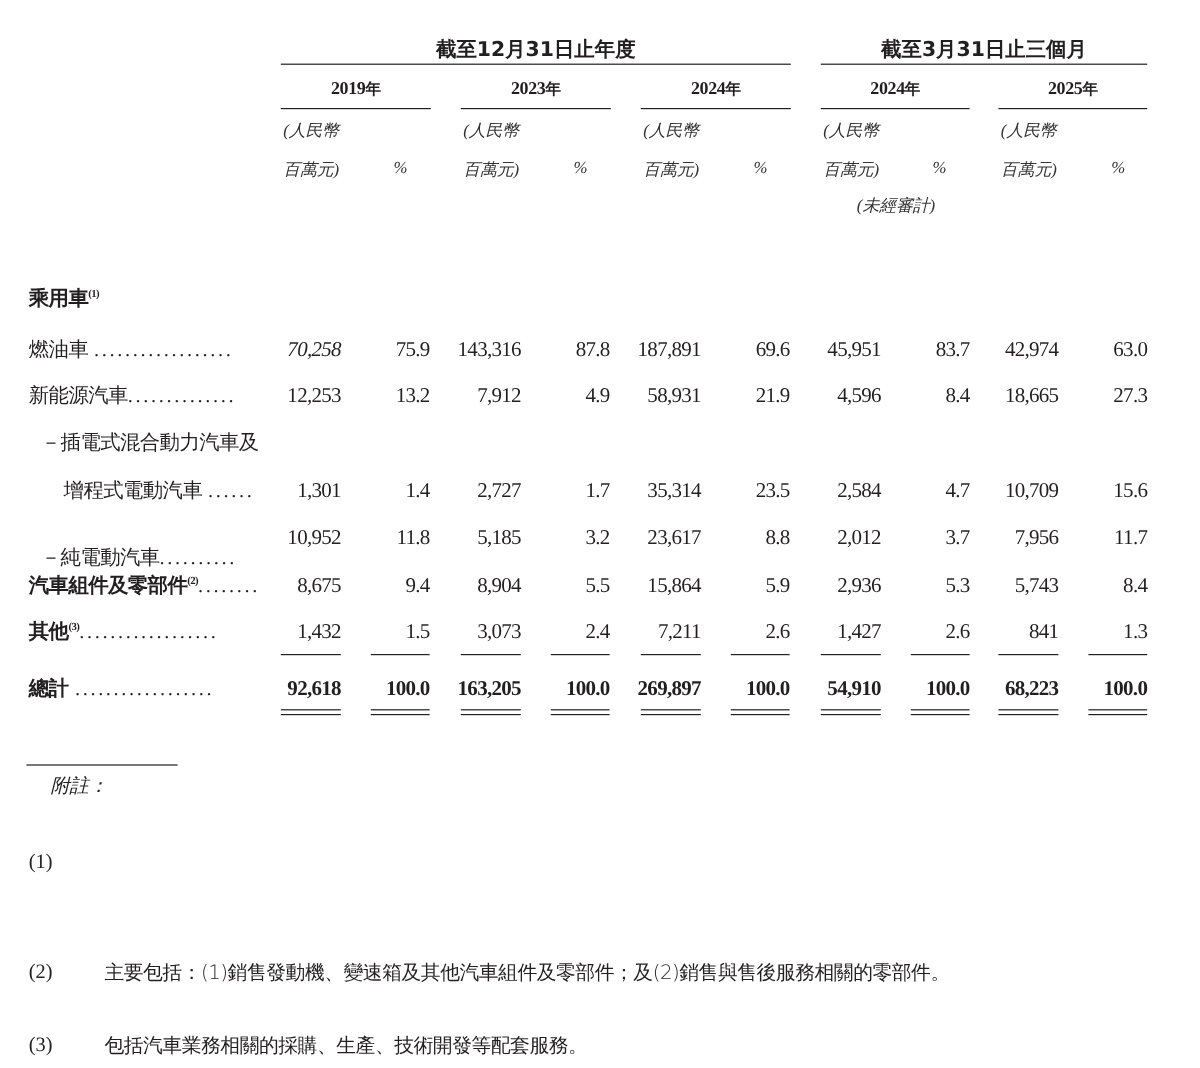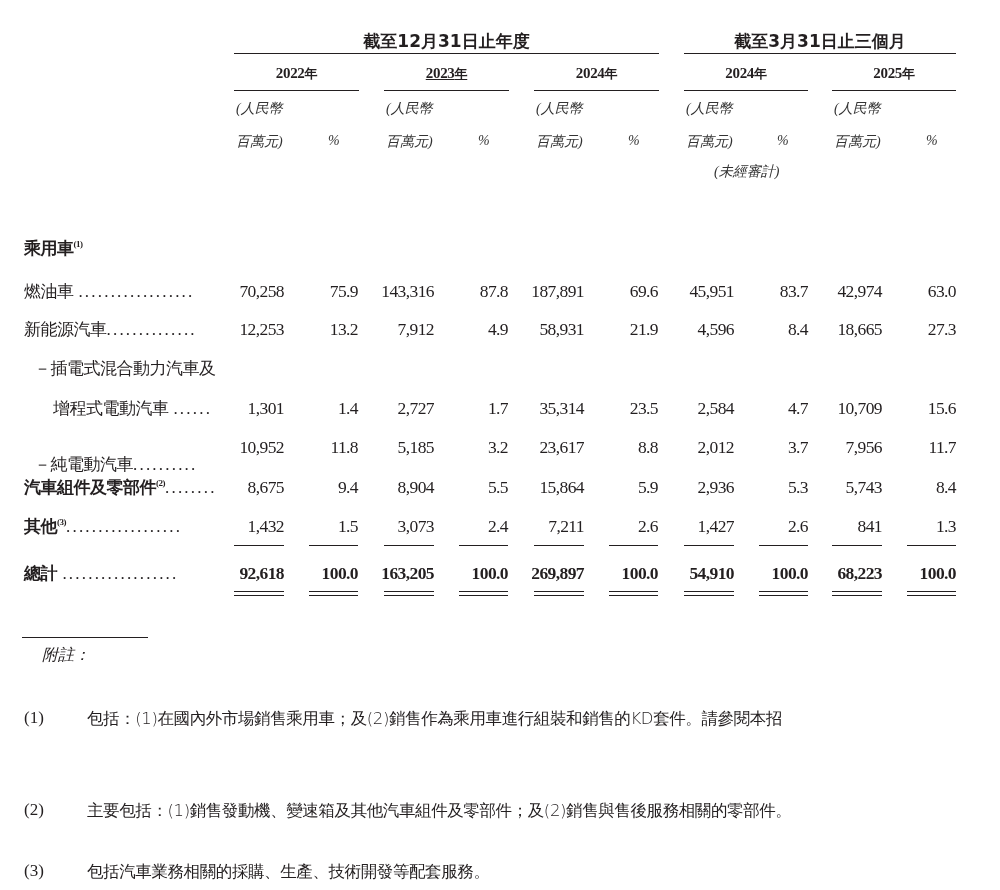--- a/index.html
+++ b/index.html
@@ -23,23 +23,23 @@
   .dbl { position:absolute; height:3px; border-top:1.2px solid #231f20; border-bottom:1.2px solid #231f20; }
 </style>
 </head>
 <body>
 
 <div class="abs grp-title" style="left:234px; top:30px; width:425px;">截至12月31日止年度</div>
 <div class="rule" style="left:234px; top:53px; width:425px;"></div>
 <div class="abs grp-title" style="left:684px; top:30px; width:272px;">截至3月31日止三個月</div>
 <div class="rule" style="left:684px; top:53px; width:272px;"></div>
 
-<div class="abs year" style="left:234px; top:65px; width:125px;"><span>2022</span><span class="cjk">年</span></div>
+<div class="abs year" style="left:234px; top:65px; width:125px;"><span>2019</span><span class="cjk">年</span></div>
 <div class="rule" style="left:234px; top:90px; width:125px;"></div>
-<div class="abs year" style="left:384px; top:65px; width:125px;text-decoration:underline;"><span>2023</span><span class="cjk">年</span></div>
+<div class="abs year" style="left:384px; top:65px; width:125px;"><span>2023</span><span class="cjk">年</span></div>
 <div class="rule" style="left:384px; top:90px; width:125px;"></div>
 <div class="abs year" style="left:534px; top:65px; width:125px;"><span>2024</span><span class="cjk">年</span></div>
 <div class="rule" style="left:534px; top:90px; width:125px;"></div>
 <div class="abs year" style="left:684px; top:65px; width:124px;"><span>2024</span><span class="cjk">年</span></div>
 <div class="rule" style="left:684px; top:90px; width:124px;"></div>
 <div class="abs year" style="left:832px; top:65px; width:124px;"><span>2025</span><span class="cjk">年</span></div>
 <div class="rule" style="left:832px; top:90px; width:124px;"></div>
 
 <div class="abs unit" style="left:236px; top:100px;">(人民幣</div>
 <div class="abs unit" style="left:236px; top:133px;">百萬元)</div>
@@ -68,21 +68,21 @@
 
 <div class="abs row-label" style="left:24px; top:280px;"><span>燃油車</span> <span class="dots">..................</span></div>
 <div class="abs row-label" style="left:24px; top:318px;"><span>新能源汽車</span><span class="dots">..............</span></div>
 <div class="abs row-label" style="left:34px; top:357px;"><span>－插電式混合動力汽車及</span></div>
 <div class="abs row-label" style="left:53px; top:397px;"><span>增程式電動汽車</span> <span class="dots">......</span></div>
 <div class="abs row-label" style="left:34px; top:437px;margin-top:16px;"><span>－純電動汽車</span><span class="dots">..........</span></div>
 <div class="abs row-label bold" style="left:24px; top:476px;"><span>汽車組件及零部件</span><span class="sup">(2)</span><span class="dots">........</span></div>
 <div class="abs row-label bold" style="left:24px; top:515px;"><span>其他</span><span class="sup">(3)</span><span class="dots">..................</span></div>
 <div class="abs row-label bold" style="left:24px; top:562px;"><span>總計</span> <span class="dots">..................</span></div>
 
-<div class="num" style="left:174px; top:281px;">70,258</div>
+<div class="num" style="left:174px; top:281px;font-style:italic;">70,258</div>
 <div class="num" style="left:248px; top:281px;">75.9</div>
 <div class="num" style="left:324px; top:281px;">143,316</div>
 <div class="num" style="left:398px; top:281px;">87.8</div>
 <div class="num" style="left:474px; top:281px;">187,891</div>
 <div class="num" style="left:548px; top:281px;">69.6</div>
 <div class="num" style="left:624px; top:281px;">45,951</div>
 <div class="num" style="left:698px; top:281px;">83.7</div>
 <div class="num" style="left:772px; top:281px;">42,974</div>
 <div class="num" style="left:846px; top:281px;">63.0</div>
 
@@ -172,20 +172,19 @@
 <div class="dbl" style="left:684px; top:591px; width:50px;"></div>
 <div class="dbl" style="left:759px; top:591px; width:49px;"></div>
 <div class="dbl" style="left:832px; top:591px; width:50px;"></div>
 <div class="dbl" style="left:907px; top:591px; width:49px;"></div>
 
 <div class="rule" style="left:22px; top:637px; width:126px;"></div>
 <div class="abs note-head" style="left:22px; top:645px;">附註：</div>
 
 <div class="abs note-num" style="left:24px; top:708px;">(1)</div>
 <div class="abs note-text" style="left:87px; top:704px; width:880px;">
-  <div>包括：(1)在國內外市場銷售乘用車；及(2)銷售作為乘用車進行組裝和銷售的KD套件。請參閱本招</div>
 </div>
 
 <div class="abs note-num" style="left:24px; top:800px;">(2)</div>
 <div class="abs note-text" style="left:87px; top:796px; width:880px;">主要包括：(1)銷售發動機、變速箱及其他汽車組件及零部件；及(2)銷售與售後服務相關的零部件。</div>
 
 <div class="abs note-num" style="left:24px; top:861px;">(3)</div>
 <div class="abs note-text" style="left:87px; top:857px; width:880px;">包括汽車業務相關的採購、生產、技術開發等配套服務。</div>
 
 </body></html>

